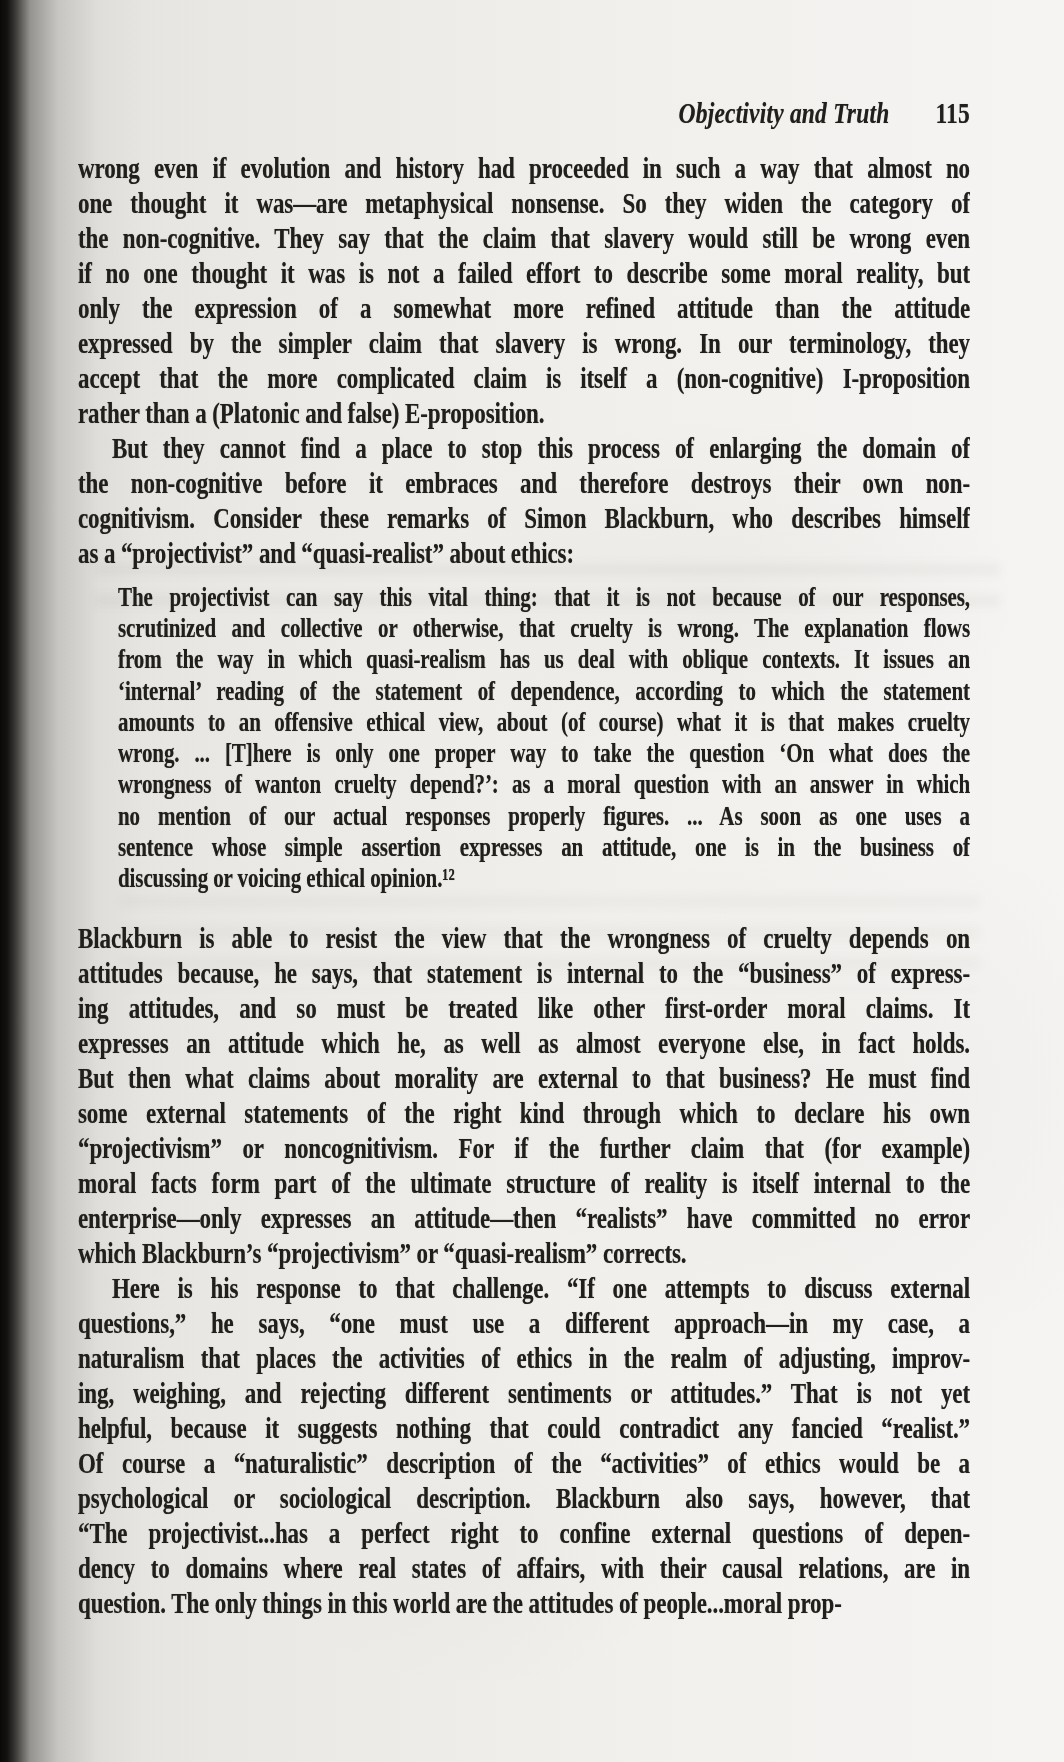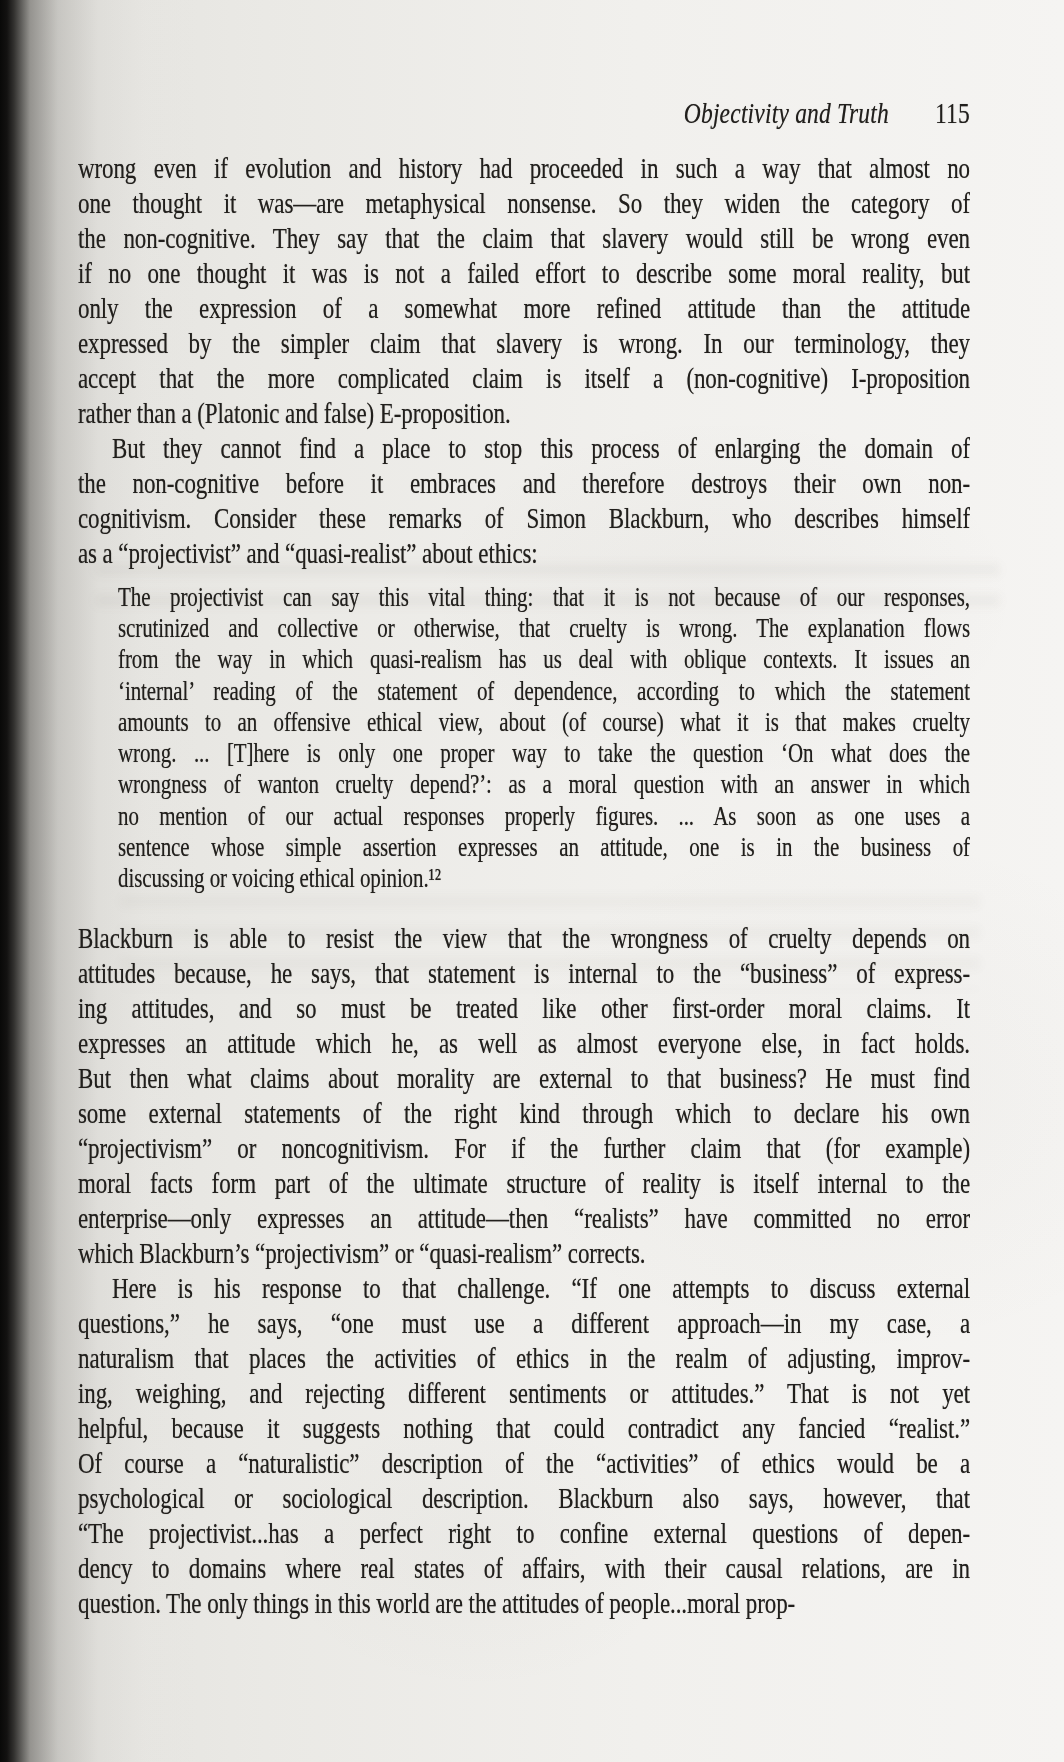--- a/index.html
+++ b/index.html
@@ -7,20 +7,21 @@
     position:relative;
     width:1064px;height:1762px;
     overflow:hidden;
     background:
       radial-gradient(ellipse 420px 260px at 68% 34%, rgba(118,112,102,.05), rgba(0,0,0,0) 70%),
       radial-gradient(ellipse 520px 380px at 80% 62%, rgba(118,112,102,.04), rgba(0,0,0,0) 70%),
       radial-gradient(ellipse 300px 200px at 45% 88%, rgba(118,112,102,.03), rgba(0,0,0,0) 70%),
       linear-gradient(to right,#e2e1dd 0,#eae9e5 25%,#f1f0ed 60%,#f5f4f2 100%);
     font-family:"Liberation Serif","DejaVu Serif",serif;
     color:#211f1c;
+    font-weight:bold;
   }
   .edge{
     position:absolute;left:0;top:0;bottom:0;width:200px;
     background:linear-gradient(to right,
       #090908 0,#131211 7px,rgba(36,35,33,.92) 14px,rgba(84,82,78,.55) 30px,
       rgba(140,138,133,.33) 58px,rgba(190,188,183,.16) 98px,
       rgba(226,224,220,.06) 145px,rgba(226,224,220,0) 200px);
   }
   .ghost{
     position:absolute;left:95px;width:905px;

